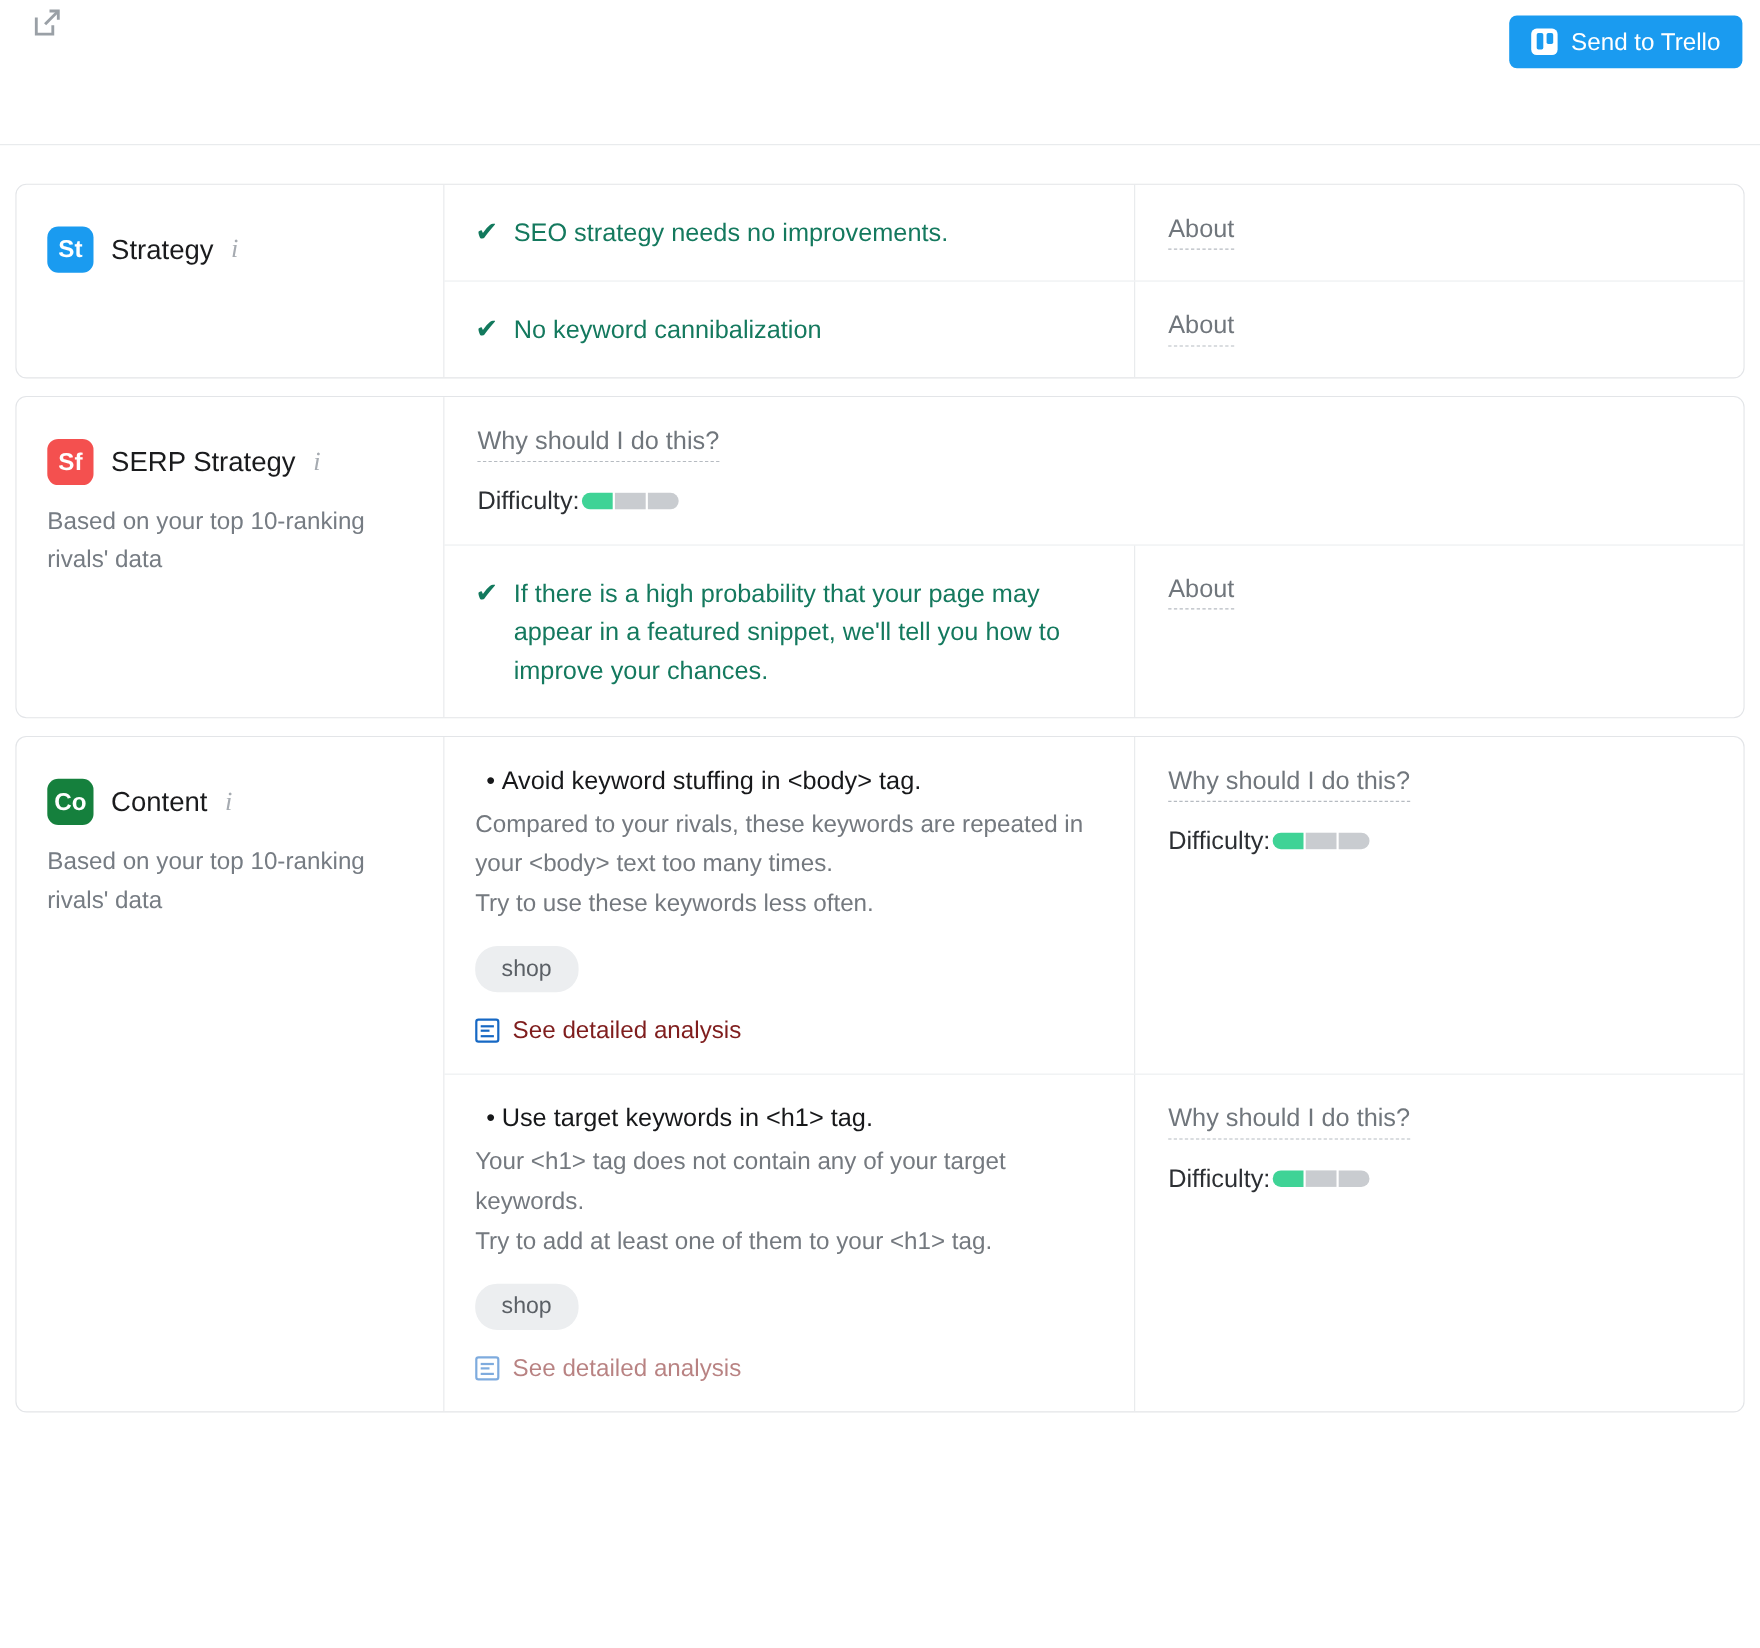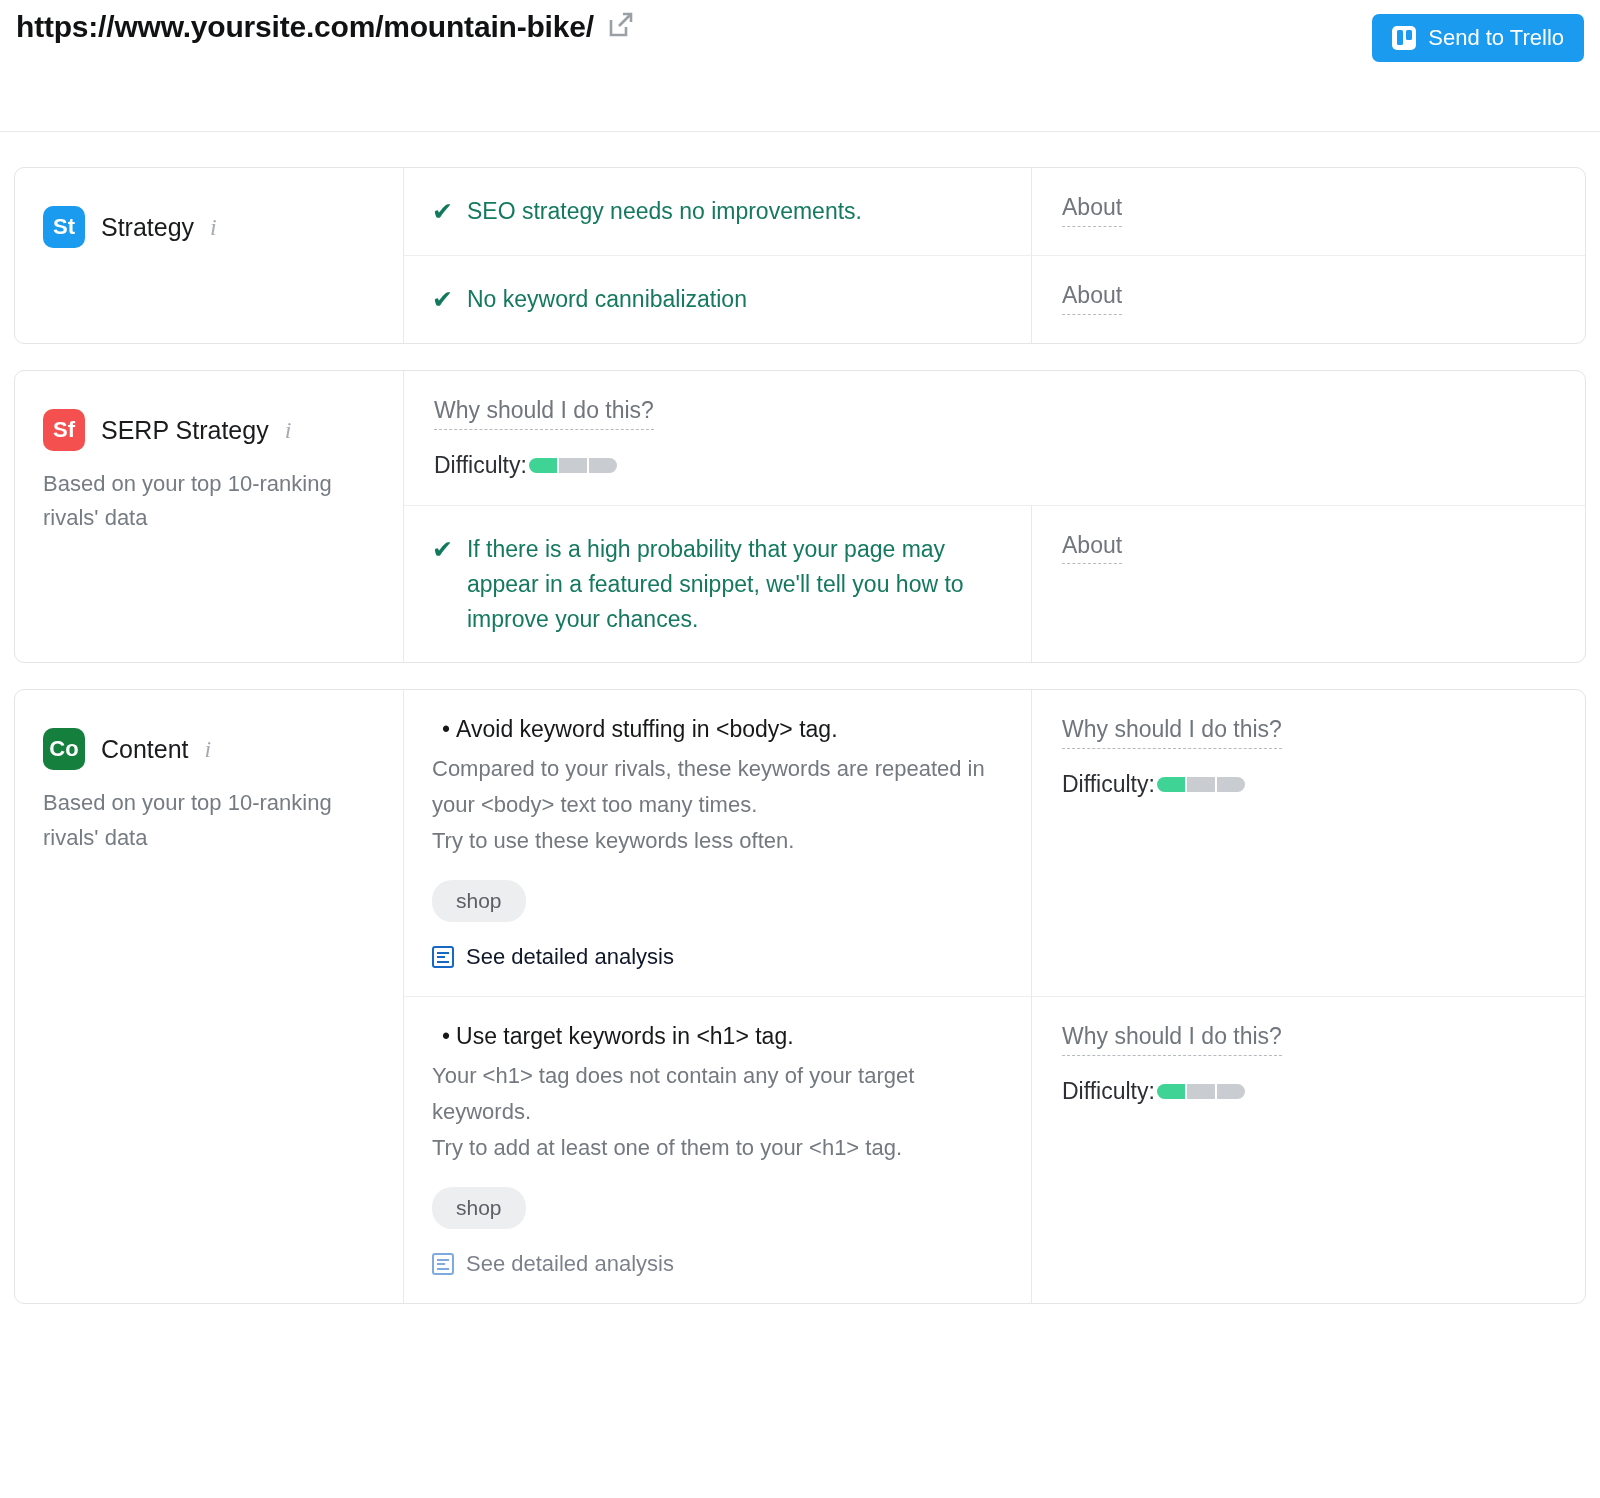--- a/index.html
+++ b/index.html
@@ -92,21 +92,21 @@
   }
 
   
   .cards {
     padding: 36px 14px 0 14px;
   }
   .card {
     border: 1px solid #e3e5e8;
     border-radius: 10px;
     background: #fff;
-    margin-bottom: 26px;
+    margin-bottom: 16px;
     overflow: hidden;
     display: flex;
   }
   .card-left {
     width: 389px;
     flex: 0 0 389px;
     border-right: 1px solid #e7e9ec;
     padding: 38px 28px 20px 28px;
   }
   .card-rows {
@@ -204,21 +204,21 @@
     padding: 9px 24px;
     font-size: 21px;
     color: #5b6066;
     cursor: pointer;
   }
   .analysis-link {
     display: flex;
     align-items: center;
     gap: 12px;
     margin-top: 22px;
-    color: #0f172a;
+    color: #7f1d1d;
     font-size: 22px;
     cursor: pointer;
   }
   .analysis-link.faded { opacity: 0.55; }
   .doc-icon {
     width: 22px; height: 22px;
     flex: 0 0 22px;
     border: 2px solid #1668c4;
     border-radius: 3px;
     display: flex;
@@ -269,21 +269,20 @@
   .seg:first-child { border-radius: 8px 0 0 8px; }
   .seg:last-child  { border-radius: 0 8px 8px 0; }
 </style>
 </head>
 <body>
 
 <div id="page">
 
   <div class="header">
     <div class="header-row">
-      <div class="page-url">https://www.yoursite.com/mountain-bike/</div>
       <span class="ext-link-icon">
         <svg viewBox="0 0 26 26" width="26" height="26" aria-hidden="true">
           <path d="M3 8 L3 23 L18 23 L18 15" fill="none" stroke="#9aa0a6" stroke-width="2.6"></path>
           <path d="M11 14 L23 2" fill="none" stroke="#9aa0a6" stroke-width="2.6"></path>
           <path d="M15 2 L23 2 L23 10" fill="none" stroke="#9aa0a6" stroke-width="2.6"></path>
         </svg>
       </span>
     </div>
 
     <button class="trello-btn">

